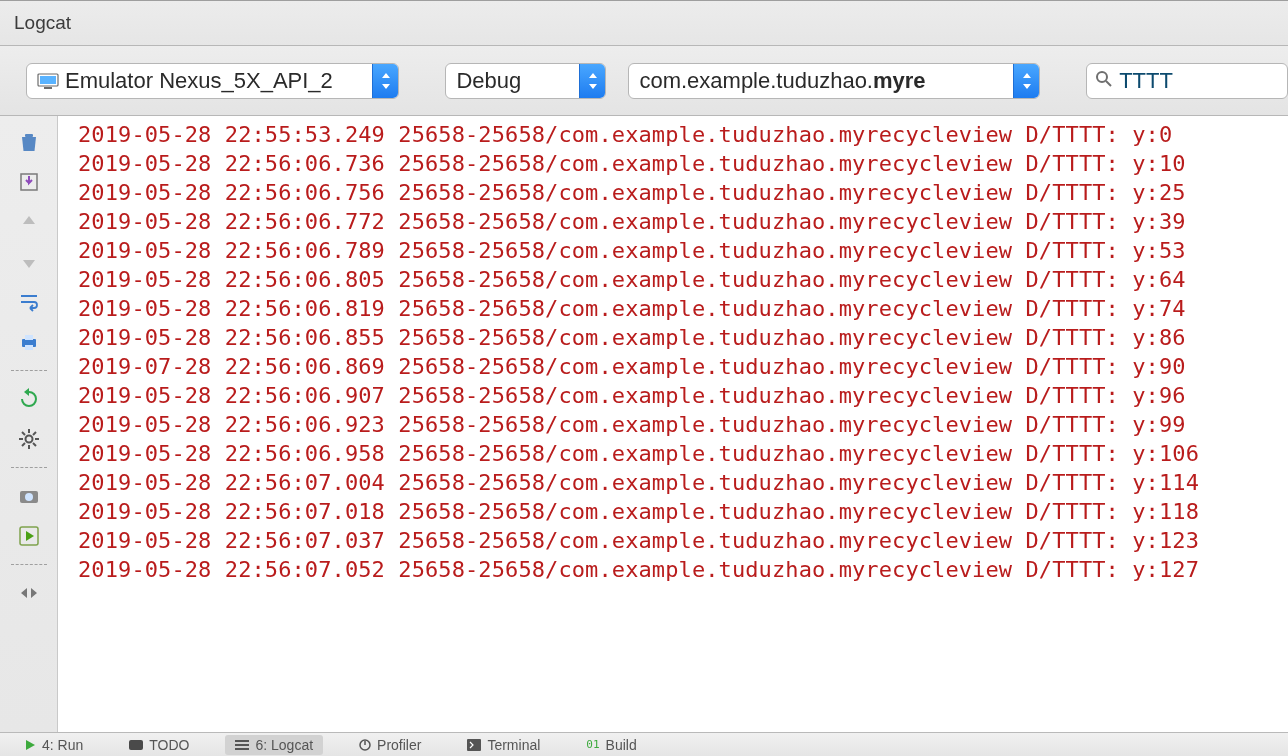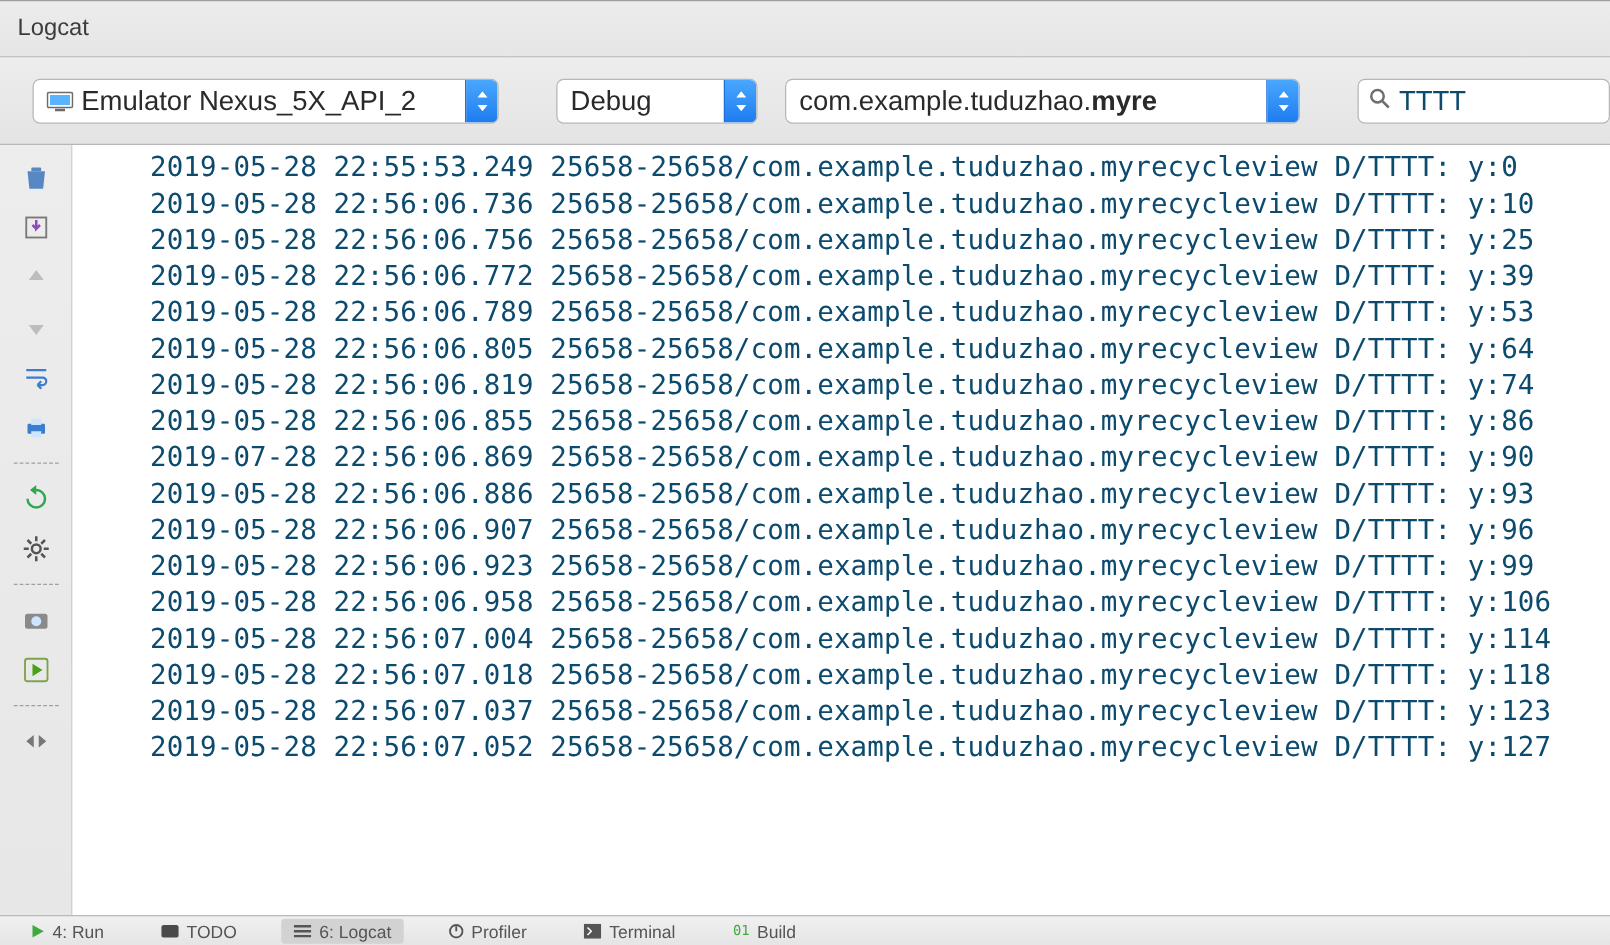--- a/index.html
+++ b/index.html
@@ -137,23 +137,22 @@
     flex: 1 1 auto;
     background: #ffffff;
     overflow: hidden;
     padding: 4px 0 0 20px;
   }
   .log-line {
     font-family: ui-monospace, Menlo, Consolas, monospace;
     font-size: 22px;
     line-height: 29px;
     white-space: pre;
-    color: #0c4a6e;
+    color: #b91c1c;
     letter-spacing: 0.1px;
-    margin-left: 42px;
   }
 
   
   .bottom-strip {
     height: 24px;
     border-top: 1px solid #b9b9b9;
     background: linear-gradient(#f0f0f0,#e5e5e5);
     display: flex;
     align-items: center;
     padding-left: 14px;
@@ -314,21 +313,20 @@
   <div class="log-area" id="log-area">
       <div class="log-line">2019-05-28 22:55:53.249 25658-25658/com.example.tuduzhao.myrecycleview D/TTTT: y:0</div>
       <div class="log-line">2019-05-28 22:56:06.736 25658-25658/com.example.tuduzhao.myrecycleview D/TTTT: y:10</div>
       <div class="log-line">2019-05-28 22:56:06.756 25658-25658/com.example.tuduzhao.myrecycleview D/TTTT: y:25</div>
       <div class="log-line">2019-05-28 22:56:06.772 25658-25658/com.example.tuduzhao.myrecycleview D/TTTT: y:39</div>
       <div class="log-line">2019-05-28 22:56:06.789 25658-25658/com.example.tuduzhao.myrecycleview D/TTTT: y:53</div>
       <div class="log-line">2019-05-28 22:56:06.805 25658-25658/com.example.tuduzhao.myrecycleview D/TTTT: y:64</div>
       <div class="log-line">2019-05-28 22:56:06.819 25658-25658/com.example.tuduzhao.myrecycleview D/TTTT: y:74</div>
       <div class="log-line">2019-05-28 22:56:06.855 25658-25658/com.example.tuduzhao.myrecycleview D/TTTT: y:86</div>
       <div class="log-line">2019-07-28 22:56:06.869 25658-25658/com.example.tuduzhao.myrecycleview D/TTTT: y:90</div>
-      <div class="log-line">2019-05-28 22:56:06.886 25658-25658/com.example.tuduzhao.myrecycleview D/TTTT: y:93</div>
       <div class="log-line">2019-05-28 22:56:06.907 25658-25658/com.example.tuduzhao.myrecycleview D/TTTT: y:96</div>
       <div class="log-line">2019-05-28 22:56:06.923 25658-25658/com.example.tuduzhao.myrecycleview D/TTTT: y:99</div>
       <div class="log-line">2019-05-28 22:56:06.958 25658-25658/com.example.tuduzhao.myrecycleview D/TTTT: y:106</div>
       <div class="log-line">2019-05-28 22:56:07.004 25658-25658/com.example.tuduzhao.myrecycleview D/TTTT: y:114</div>
       <div class="log-line">2019-05-28 22:56:07.018 25658-25658/com.example.tuduzhao.myrecycleview D/TTTT: y:118</div>
       <div class="log-line">2019-05-28 22:56:07.037 25658-25658/com.example.tuduzhao.myrecycleview D/TTTT: y:123</div>
       <div class="log-line">2019-05-28 22:56:07.052 25658-25658/com.example.tuduzhao.myrecycleview D/TTTT: y:127</div>
     </div>
 </div>
 

